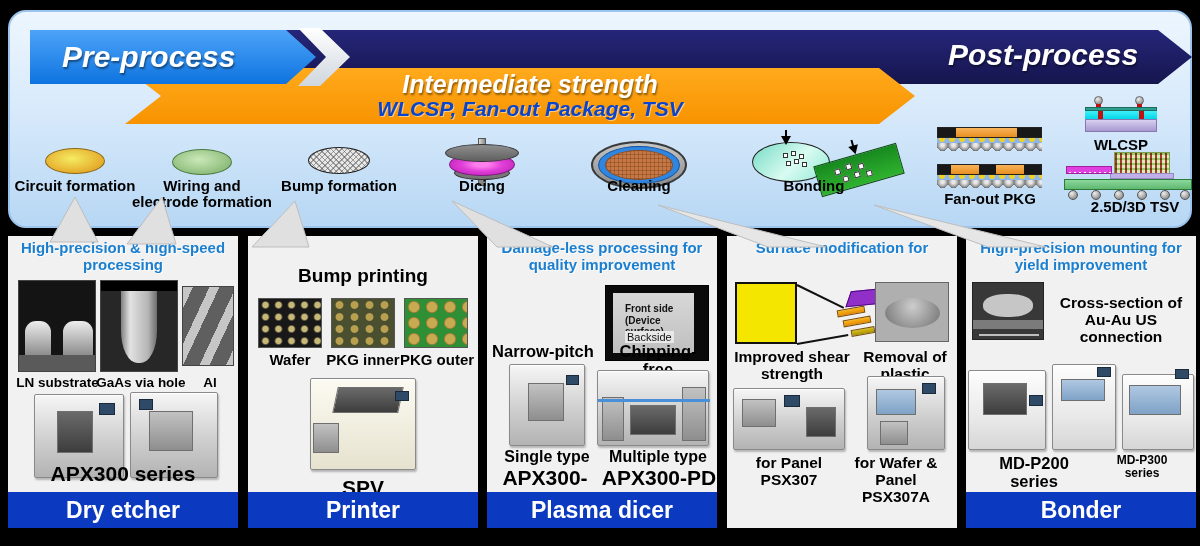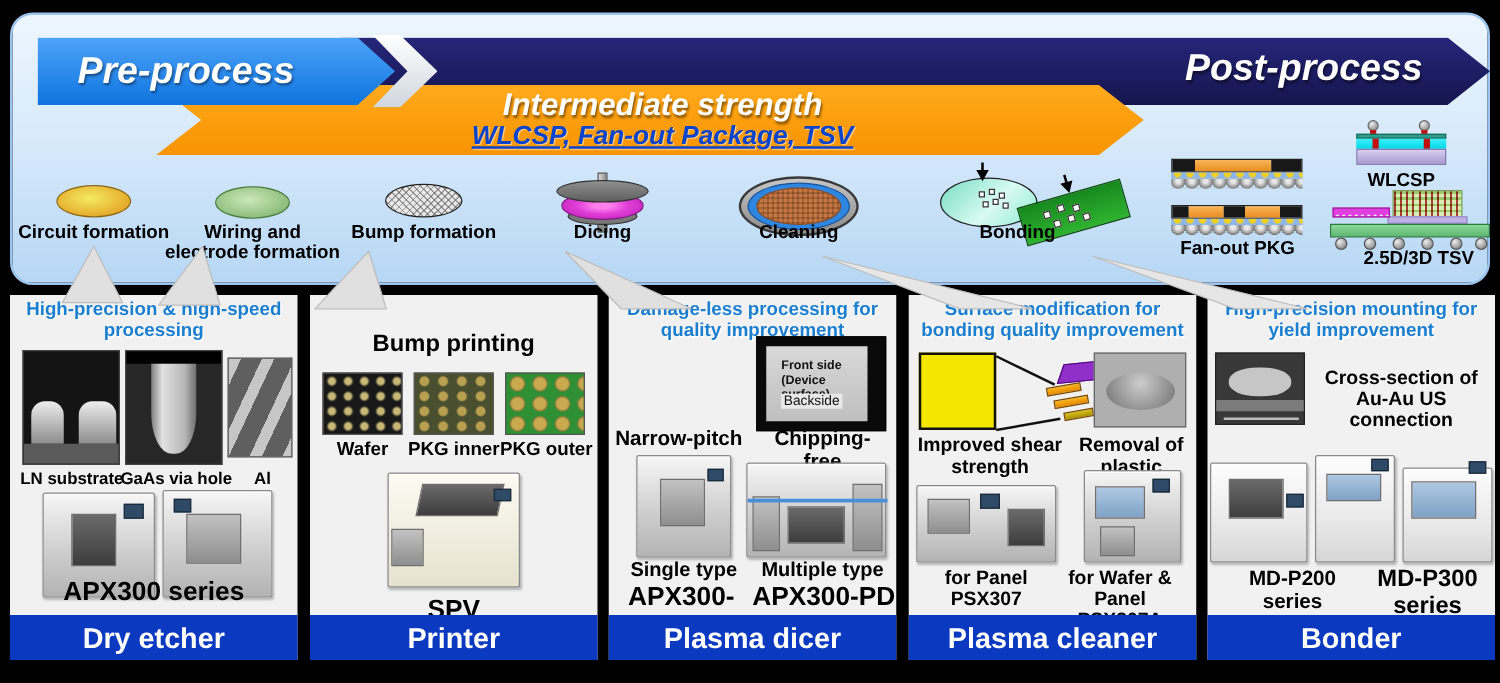--- a/index.html
+++ b/index.html
@@ -19,21 +19,21 @@
   .arrow-pre{left:20px;top:18px;width:286px;height:54px;background:linear-gradient(180deg,#4DA3F8,#0E74E0);
     clip-path:polygon(0 0,calc(100% - 30px) 0,100% 50%,calc(100% - 30px) 100%,0 100%);z-index:3;}
   .chev-white{left:288px;top:16px;width:52px;height:58px;background:linear-gradient(180deg,#ffffff,#cfd6de);
     clip-path:polygon(0 0,22px 0,52px 50%,22px 100%,0 100%,28px 50%);z-index:3;}
 
   .btxt{position:absolute;color:#fff;font-style:italic;font-weight:bold;text-shadow:1px 2px 2px rgba(0,0,0,.45);white-space:nowrap;}
   .pre-label{left:52px;top:28px;font-size:30px;z-index:4;}
   .post-label{left:938px;top:26px;font-size:30px;z-index:4;}
   .imid-box{left:300px;top:60px;width:440px;text-align:center;z-index:4;}
   .imid-1{font-size:25px;color:#fff;font-style:italic;font-weight:bold;text-shadow:1px 2px 2px rgba(0,0,0,.45);line-height:1.0;}
-  .imid-2{font-size:21px;color:#0B44CC;font-style:italic;font-weight:bold;text-shadow:1px 1px 0 rgba(255,255,255,.5);line-height:1.0;margin-top:1px;text-decoration:underline;}
+  .imid-2{font-size:21px;color:#0B44CC;font-style:italic;font-weight:bold;text-shadow:1px 1px 0 rgba(255,255,255,.5);line-height:1.0;margin-top:1px;}
 
   
   .step-label{position:absolute;font-size:15px;font-weight:bold;color:#000;text-align:center;line-height:1.08;z-index:2;}
   .ell{position:absolute;border-radius:50%;}
   .wafer-gold{left:43px;top:146px;width:60px;height:26px;border:1px solid #8B6914;
     background:radial-gradient(ellipse at 45% 40%,#F4EC62,#E7B02F 65%,#CE9520);}
   .wafer-green{left:170px;top:147px;width:60px;height:26px;border:1px solid #4A7A3A;
     background:radial-gradient(ellipse at 45% 40%,#CBE8B8,#8FBE7E 70%,#6E9E5E);}
   .wafer-mesh{left:306px;top:145px;width:62px;height:27px;border:1.5px solid #222;background-color:#E8E8E8;
     background-image:repeating-linear-gradient(45deg,rgba(90,90,90,.55) 0 1px,transparent 1px 4px),
@@ -313,21 +313,21 @@
     </div>
     <div class="model" style="left:0;top:240px;width:230px;">SPV</div>
     <div class="colfooter">Printer</div>
   </div>
 
   <div class="col" style="left:487px;">
     <div class="col-title">
       <div>Damage-less processing for</div>
       <div>quality improvement</div>
     </div>
-    <div class="cf" style="left:118px;top:33px;width:104px;height:76px;padding-left:11px;">
+    <div class="cf" style="left:118px;top:49px;width:104px;height:76px;padding-left:11px;">
       <div class="inner">
         <div class="t1">
           <div>Front side</div>
           <div>(Device surface)</div>
         </div>
         <div class="t2">Backside</div>
       </div>
     </div>
     <div class="slabel" style="left:4px;top:106px;width:104px;font-size:16.5px;">Narrow-pitch</div>
     <div class="slabel" style="left:118px;top:106px;width:106px;font-size:16.5px;">Chipping-free</div>
@@ -344,21 +344,20 @@
     <div class="slabel" style="left:8px;top:212px;width:104px;font-size:16px;">Single type</div>
     <div class="slabel" style="left:116px;top:212px;width:110px;font-size:16px;">Multiple type</div>
     <div class="model" style="left:0;top:230px;width:116px;">APX300-DM</div>
     <div class="model" style="left:114px;top:230px;width:116px;">APX300-PD</div>
     <div class="colfooter">Plasma dicer</div>
   </div>
 
   <div class="col" style="left:727px;">
     <div class="col-title">
       <div>Surface modification for</div>
-      <div>bonding quality improvement</div>
     </div>
     <div class="ysq" style="left:8px;top:46px;width:62px;height:62px;"></div>
     <div class="lineart" style="left:70px;top:48px;width:52px;transform:rotate(26deg);"></div>
     <div class="lineart" style="left:70px;top:107px;width:52px;transform:rotate(-10deg);"></div>
     <div class="chipart" style="left:108px;top:50px;width:62px;height:58px;">
       <div class="sheet"></div>
       <div class="bar" style="left:2px;top:22px;"></div>
       <div class="bar" style="left:8px;top:32px;"></div>
       <div class="bar" style="left:16px;top:42px;width:24px;background:linear-gradient(180deg,#D8C020,#A89000);"></div>
     </div>
@@ -384,21 +383,20 @@
       <div class="md" style="left:12px;top:44px;width:28px;height:24px;"></div>
     </div>
     <div class="slabel" style="left:2px;top:218px;width:120px;font-size:15.5px;">
       <div>for Panel</div>
       <div>PSX307</div>
     </div>
     <div class="slabel" style="left:108px;top:218px;width:122px;font-size:15.5px;">
       <div>for Wafer &amp; Panel</div>
       <div>PSX307A</div>
     </div>
-    <div class="colfooter">Plasma cleaner</div>
   </div>
 
   <div class="col" style="left:966px;">
     <div class="col-title">
       <div>High-precision mounting for</div>
       <div>yield improvement</div>
     </div>
     <div class="xsec" style="left:6px;top:46px;width:72px;height:58px;">
       <div class="blob"></div>
       <div class="bed"></div>
@@ -417,20 +415,20 @@
       <div class="ms" style="left:44px;top:2px;width:14px;height:10px;"></div>
     </div>
     <div class="mc white" style="left:156px;top:138px;width:72px;height:76px;">
       <div class="md blue" style="left:6px;top:10px;width:52px;height:30px;"></div>
       <div class="ms" style="left:52px;top:-6px;width:14px;height:10px;"></div>
     </div>
     <div class="slabel" style="left:10px;top:218px;width:116px;font-size:16.5px;">
       <div>MD-P200</div>
       <div>series</div>
     </div>
-    <div class="slabel" style="left:122px;top:218px;width:108px;font-size:19px;">
+    <div class="slabel" style="left:122px;top:218px;width:108px;font-size:12px;">
       <div>MD-P300</div>
       <div>series</div>
     </div>
     <div class="colfooter">Bonder</div>
   </div>
 
 </div>
 
 </body></html>

